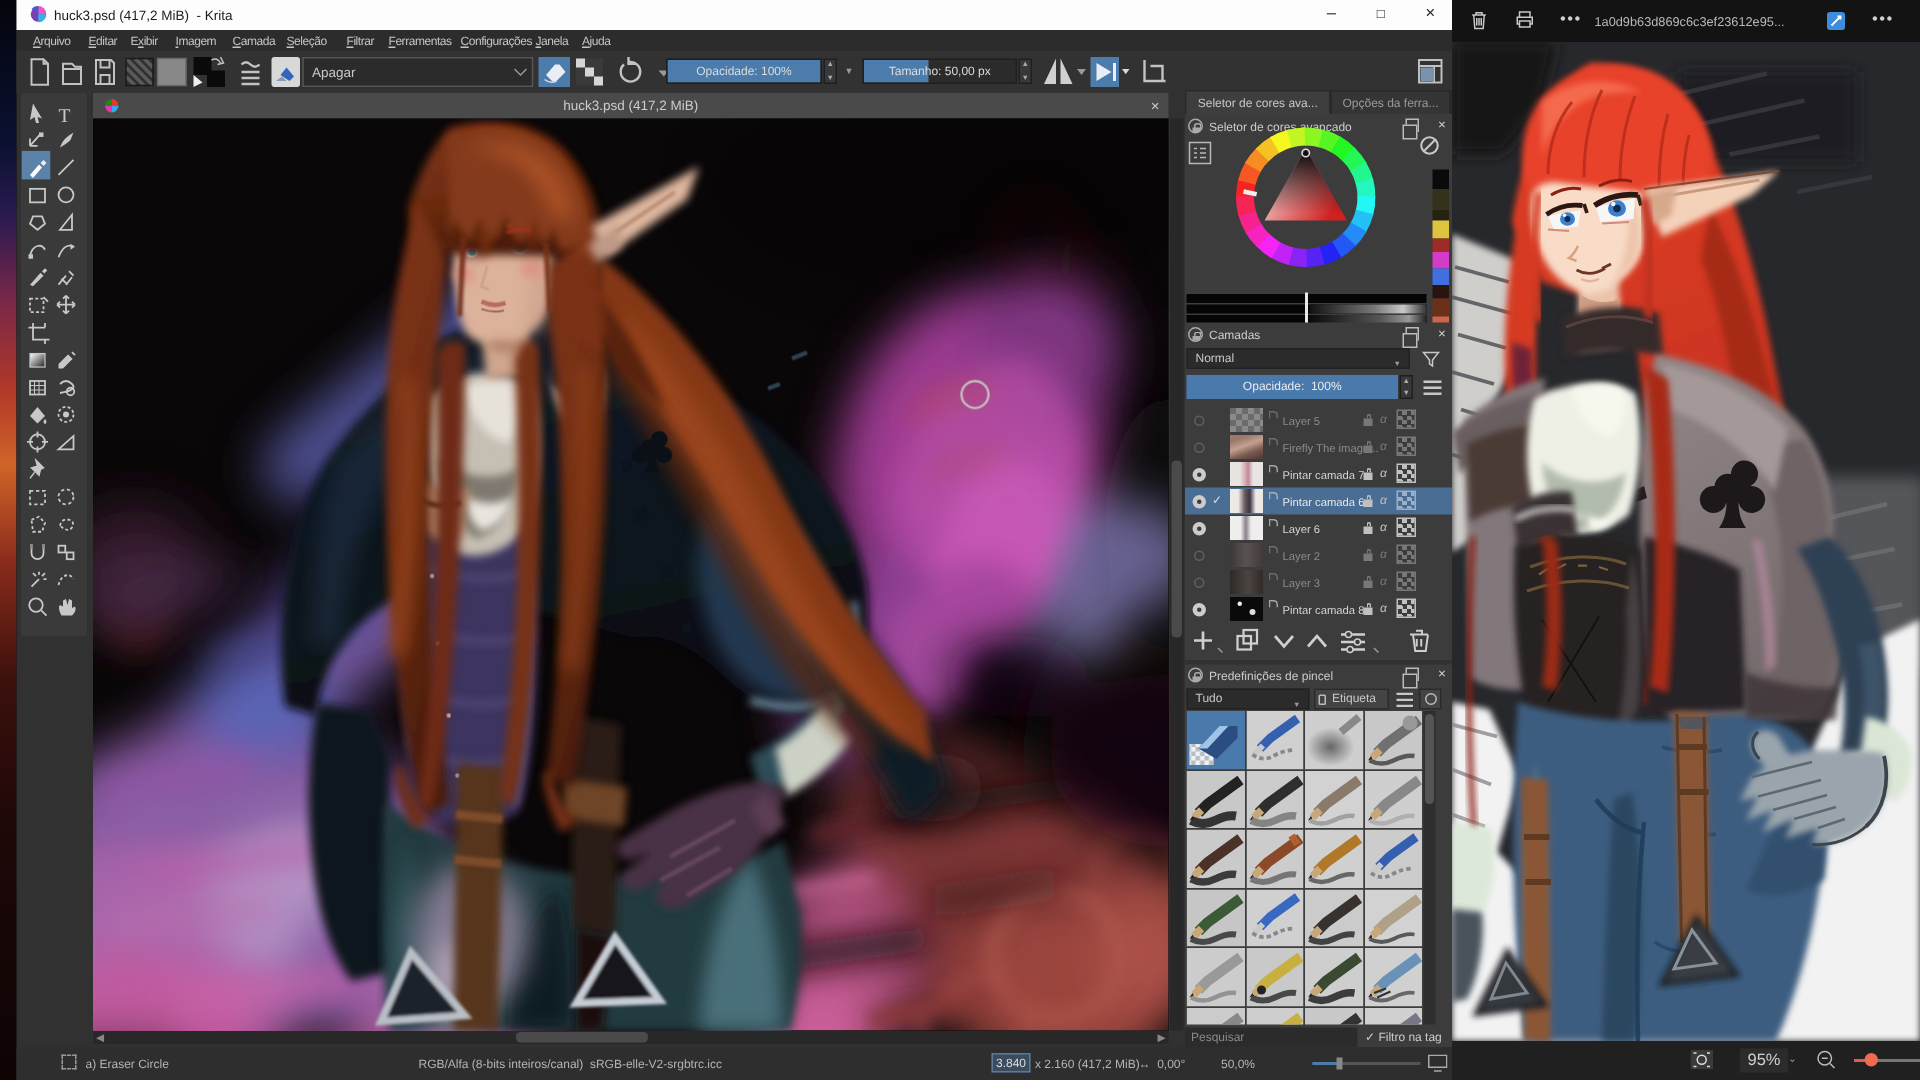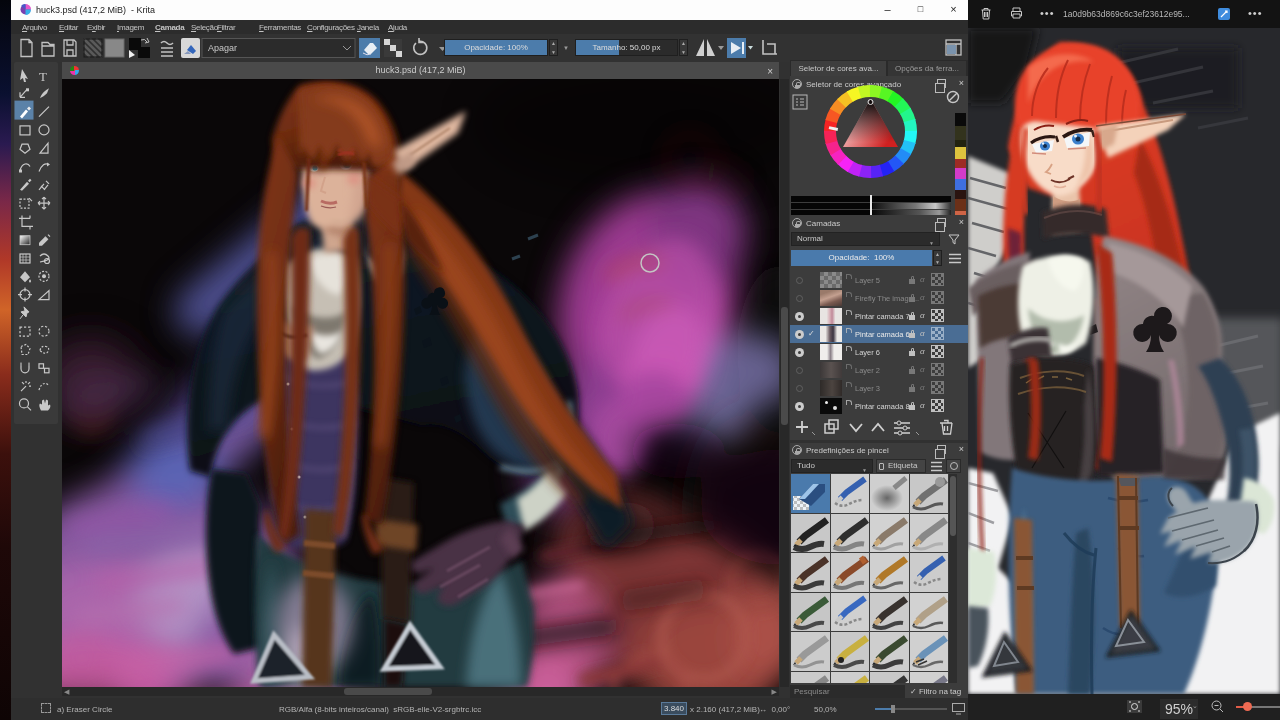--- a/index.html
+++ b/index.html
@@ -83,23 +83,23 @@
       <span class="t">huck3.psd (417,2 MiB)&nbsp; - Krita</span>
       <span class="capbtn" style="right:64px;">–</span>
       <span class="capbtn" style="right:31px; font-size:9px;">□</span>
       <span class="capbtn" style="right:-2px;">×</span>
     </div>
     <div id="menubar" class="abs">
       <span style="left:11px;"><u>A</u>rquivo</span>
       <span style="left:48px;"><u>E</u>ditar</span>
       <span style="left:76px;">E<u>x</u>ibir</span>
       <span style="left:106px;"><u>I</u>magem</span>
-      <span style="left:144px;font-weight:bold;"><u>C</u>amada</span>
+      <span style="left:144px;"><u>C</u>amada</span>
       <span style="left:180px;"><u>S</u>eleção</span>
-      <span style="left:206px;"><u>F</u>iltrar</span>
+      <span style="left:220px;"><u>F</u>iltrar</span>
       <span style="left:248px;"><u>F</u>erramentas</span>
       <span style="left:296px;"><u>C</u>onfigurações</span>
       <span style="left:346px;"><u>J</u>anela</span>
       <span style="left:377px;"><u>A</u>juda</span>
     </div>
     <div id="toolbar" class="abs">
       <svg class="abs" style="left:0;top:0;" width="445" height="28" viewBox="0 0 445 28">
 <g stroke="#c2c2c2" fill="none" stroke-width="1.3">
 <path d="M10 5.5 h8 l3 3 V22.5 h-11 Z M18 5.5 v3 h3"></path>
 <path d="M31 8.5 h6 l2 2 h4 V22 h-12 Z M31 12 h12"></path>
@@ -1110,21 +1110,21 @@
           <path d="M3 9 L9 3 M7 3 h2 v2" stroke="#fff" stroke-width="1.2" fill="none"></path>
         </svg>
       <span class="ic" style="left:280px; letter-spacing:1px;">•••</span>
     </div>
     <div id="vfoot" class="abs">
       <svg class="abs" style="left:159px; top:6px;" width="15" height="13" viewBox="0 0 15 13">
           <rect x="0" y="0" width="15" height="13" fill="#3a3a3a"></rect>
           <circle cx="7.5" cy="6.5" r="3" fill="none" stroke="#ddd"></circle>
           <path d="M2 2 h2 M11 2 h2 M2 11 h2 M11 11 h2" stroke="#ddd"></path>
         </svg>
-      <span class="abs" style="left:192px; top:5px; font-size:14px; background:#2c2c2c; padding:2px 5px;">95%</span>
+      <span class="abs" style="left:192px; top:5px; font-size:11px; background:#2c2c2c; padding:2px 5px;">95%</span>
       <span class="abs" style="left:224px; top:8px; font-size:7px; color:#999;">⌄</span>
       <svg class="abs" style="left:243px; top:6px;" width="13" height="13" viewBox="0 0 13 13">
           <circle cx="5.5" cy="5.5" r="4.5" fill="none" stroke="#bbb"></circle>
           <path d="M3.5 5.5 h4 M9 9 l3 3" stroke="#bbb" fill="none"></path>
         </svg>
       <span class="abs" style="left:268px; top:12px; width:44px; height:1.5px; background:#777;"></span>
       <span class="abs" style="left:268px; top:12px; width:12px; height:1.5px; background:#e05c48;"></span>
       <span class="abs" style="left:275px; top:8px; width:9px; height:9px; border-radius:50%; background:#ee6a52;"></span>
     </div>
   </div>

